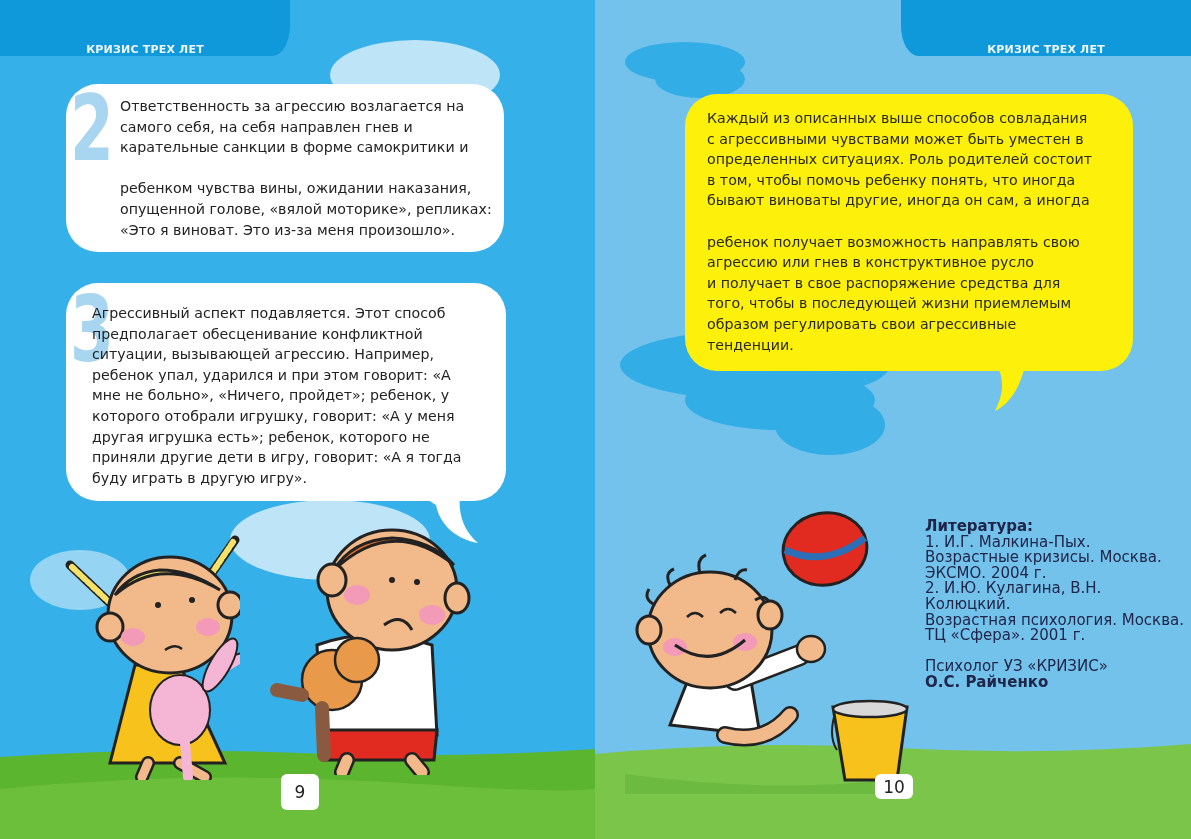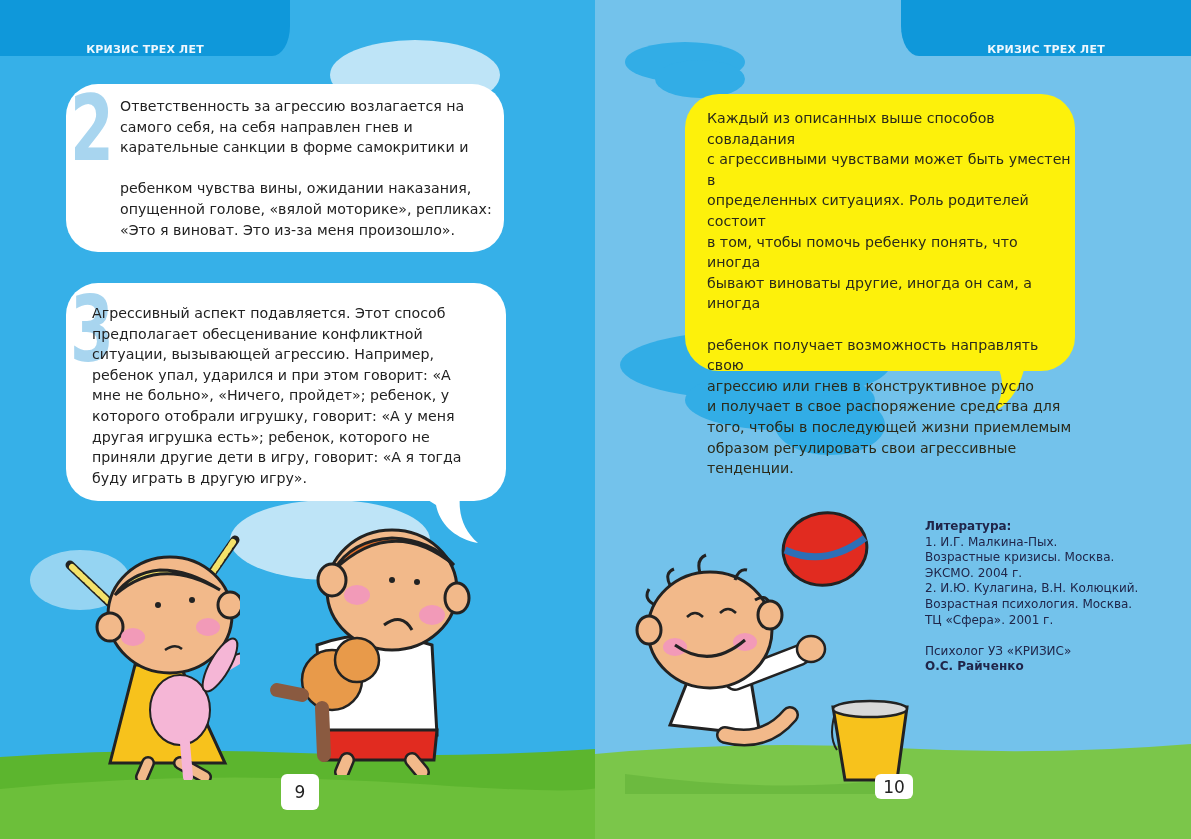--- a/index.html
+++ b/index.html
@@ -40,21 +40,21 @@
 
   .tail { position: absolute; }
 
   .grass { position: absolute; left: 0; right: 0; bottom: 0; }
   .page-number {
     position: absolute; background: #fff; border-radius: 6px;
     font-size: 17px; color: #222; display: flex; align-items: center; justify-content: center;
     font-family: "DejaVu Sans", sans-serif;
   }
 
-  .lit { position: absolute; left: 330px; top: 519px; color: #20264a; font-size: 12px; line-height: 15.6px; }
+  .lit { position: absolute; left: 330px; top: 519px; color: #20264a; font-size: 15px; line-height: 15.6px; }
   .lit .bold { font-weight: bold; }
   .lit .gap { height: 15.6px; }
 
   svg { display: block; }
 </style>
 </head>
 <body>
 
 <div class="page page-left">
   <div class="header-band">
@@ -161,21 +161,21 @@
   <div class="header-band">
     <span class="header-title">КРИЗИС ТРЕХ ЛЕТ</span>
   </div>
 
   <div class="cloud cloud-dark" style="left:30px;top:42px;width:120px;height:40px;"></div>
   <div class="cloud cloud-dark" style="left:60px;top:60px;width:90px;height:38px;"></div>
   <div class="cloud cloud-dark" style="left:25px;top:330px;width:270px;height:70px;"></div>
   <div class="cloud cloud-dark" style="left:90px;top:370px;width:190px;height:60px;"></div>
   <div class="cloud cloud-dark" style="left:180px;top:395px;width:110px;height:60px;"></div>
 
-  <div class="bubble bubble-yellow" style="left:90px;top:94px;width:390px;height:277px;">
+  <div class="bubble bubble-yellow" style="left:90px;top:94px;width:448px;height:277px;border-radius:32px;">
     <p style="position:absolute;left:22px;top:14px;">
       <span>Каждый из описанных выше способов совладания</span><br>
       <span>с агрессивными чувствами может быть уместен в</span><br>
       <span>определенных ситуациях. Роль родителей состоит</span><br>
       <span>в том, чтобы помочь ребенку понять, что иногда</span><br>
       <span>бывают виноваты другие, иногда он сам, а иногда</span><br>
       <br>
       <span>ребенок получает возможность направлять свою</span><br>
       <span>агрессию или гнев в конструктивное русло</span><br>
       <span>и получает в свое распоряжение средства для</span><br>

